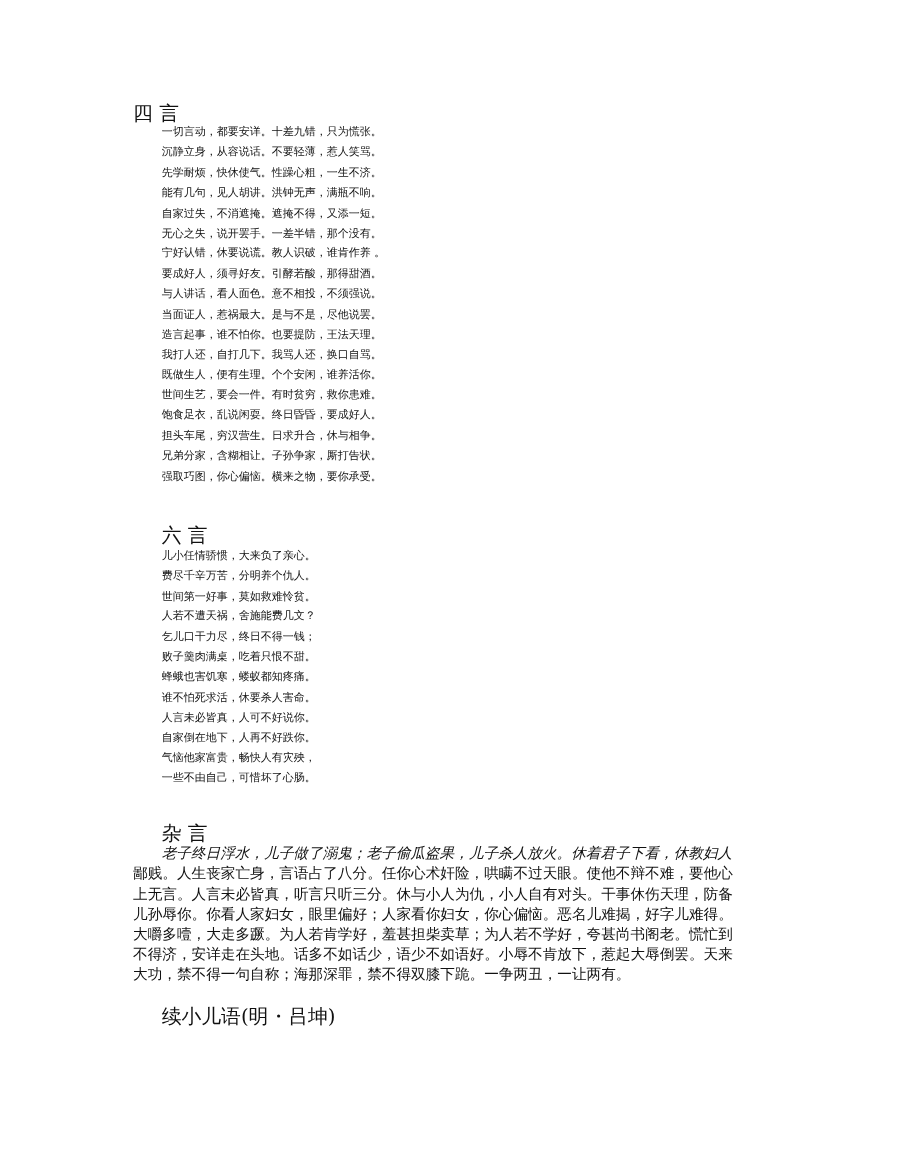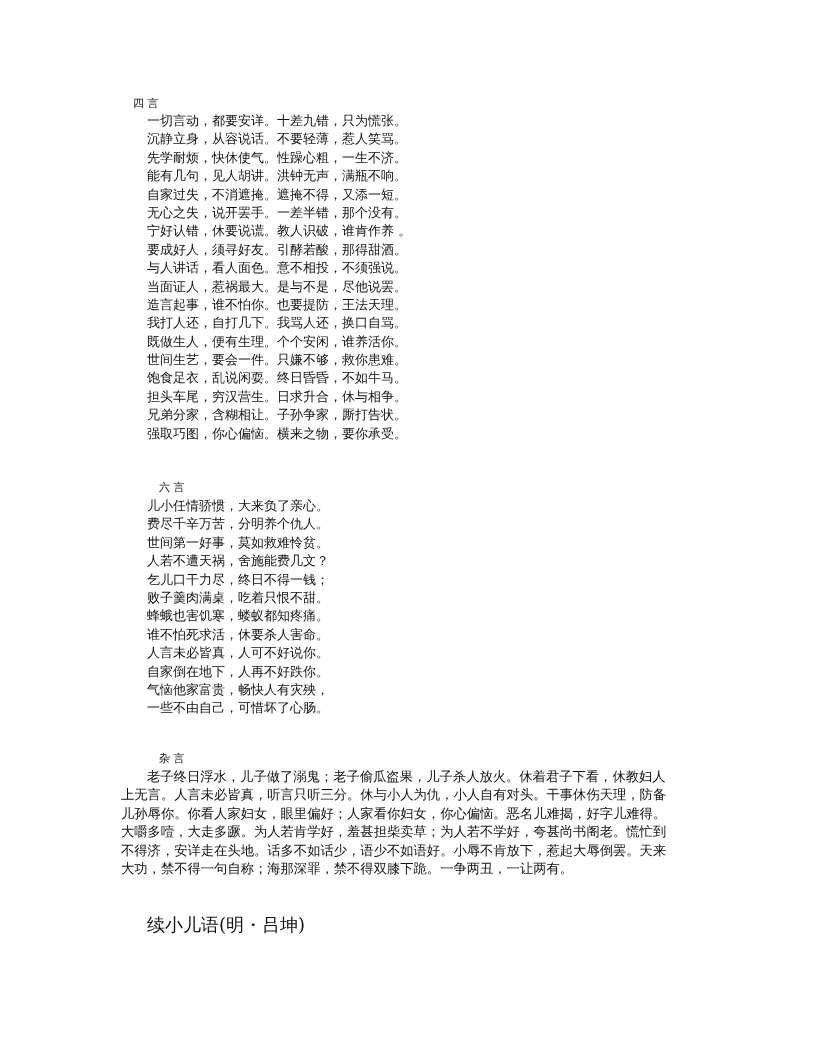--- a/index.html
+++ b/index.html
@@ -1,24 +1,24 @@
 <!DOCTYPE html>
 <html><head>
 <meta charset="utf-8">
 <style>
   html, body { margin: 0; padding: 0; background: #ffffff; }
   body { width: 816px; height: 1056px; position: relative; overflow: hidden;
          font-family: "DejaVu Serif", "Liberation Serif", serif; color: #111; }
   .page { position: absolute; left: 0; top: 0; width: 816px; height: 1056px; }
-  .blk { position: absolute; font-size: 13px; line-height: 18.4px; white-space: nowrap; letter-spacing: 0px; }
-  .heading { position: absolute; font-size: 11px; line-height: 18px; white-space: pre; margin-left: 12px; }
+  .blk { position: absolute; font-size: 10px; line-height: 18.4px; white-space: nowrap; letter-spacing: 0px; }
+  .heading { position: absolute; font-size: 18px; line-height: 18px; white-space: pre; }
   .line { display: block; height: 18.4px; }
   .para { position: absolute; left: 121px; top: 768px; width: 580px; font-size: 13.3px; line-height: 18.4px; }
   .para .line { white-space: nowrap; }
-  .para .first { padding-left: 26px; }
+  .para .first { padding-left: 26px; font-style: italic; }
   .footer { position: absolute; left: 147px; top: 916px; font-size: 18px; line-height: 18px; white-space: nowrap; }
 </style>
 </head>
 <body>
 
 <div class="page">
 
   <div class="heading" style="left:121px; top:95px;">四 言</div>
   <div class="blk" style="left:147px; top:112px;">
     <span class="line">一切言动，都要安详。十差九错，只为慌张。</span>
@@ -27,22 +27,22 @@
     <span class="line">能有几句，见人胡讲。洪钟无声，满瓶不响。</span>
     <span class="line">自家过失，不消遮掩。遮掩不得，又添一短。</span>
     <span class="line">无心之失，说开罢手。一差半错，那个没有。</span>
     <span class="line">宁好认错，休要说谎。教人识破，谁肯作养 。</span>
     <span class="line">要成好人，须寻好友。引酵若酸，那得甜酒。</span>
     <span class="line">与人讲话，看人面色。意不相投，不须强说。</span>
     <span class="line">当面证人，惹祸最大。是与不是，尽他说罢。</span>
     <span class="line">造言起事，谁不怕你。也要提防，王法天理。</span>
     <span class="line">我打人还，自打几下。我骂人还，换口自骂。</span>
     <span class="line">既做生人，便有生理。个个安闲，谁养活你。</span>
-    <span class="line">世间生艺，要会一件。只嫌不够，救你患难。</span>
-    <span class="line">饱食足衣，乱说闲耍。终日昏昏，不如牛马。</span>
+    <span class="line">世间生艺，要会一件。有时贫穷，救你患难。</span>
+    <span class="line">饱食足衣，乱说闲耍。终日昏昏，要成好人。</span>
     <span class="line">担头车尾，穷汉营生。日求升合，休与相争。</span>
     <span class="line">兄弟分家，含糊相让。子孙争家，厮打告状。</span>
     <span class="line">强取巧图，你心偏恼。横来之物，要你承受。</span>
   </div>
 
   <div class="heading" style="left:147px; top:479px;">六 言</div>
   <div class="blk" style="left:147px; top:497px;">
     <span class="line">儿小任情骄惯，大来负了亲心。</span>
     <span class="line">费尽千辛万苦，分明养个仇人。</span>
     <span class="line">世间第一好事，莫如救难怜贫。</span>
@@ -53,20 +53,21 @@
     <span class="line">谁不怕死求活，休要杀人害命。</span>
     <span class="line">人言未必皆真，人可不好说你。</span>
     <span class="line">自家倒在地下，人再不好跌你。</span>
     <span class="line">气恼他家富贵，畅快人有灾殃，</span>
     <span class="line">一些不由自己，可惜坏了心肠。</span>
   </div>
 
   <div class="heading" style="left:147px; top:750px;">杂 言</div>
   <div class="para">
     <span class="line first">老子终日浮水，儿子做了溺鬼；老子偷瓜盗果，儿子杀人放火。休着君子下看，休教妇人</span>
+    <span class="line">鄙贱。人生丧家亡身，言语占了八分。任你心术奸险，哄瞒不过天眼。使他不辩不难，要他心</span>
     <span class="line">上无言。人言未必皆真，听言只听三分。休与小人为仇，小人自有对头。干事休伤天理，防备</span>
     <span class="line">儿孙辱你。你看人家妇女，眼里偏好；人家看你妇女，你心偏恼。恶名儿难揭，好字儿难得。</span>
     <span class="line">大嚼多噎，大走多蹶。为人若肯学好，羞甚担柴卖草；为人若不学好，夸甚尚书阁老。慌忙到</span>
     <span class="line">不得济，安详走在头地。话多不如话少，语少不如语好。小辱不肯放下，惹起大辱倒罢。天来</span>
     <span class="line">大功，禁不得一句自称；海那深罪，禁不得双膝下跪。一争两丑，一让两有。</span>
   </div>
 
   <div class="footer">续小儿语(明・吕坤)</div>
 
 </div>

